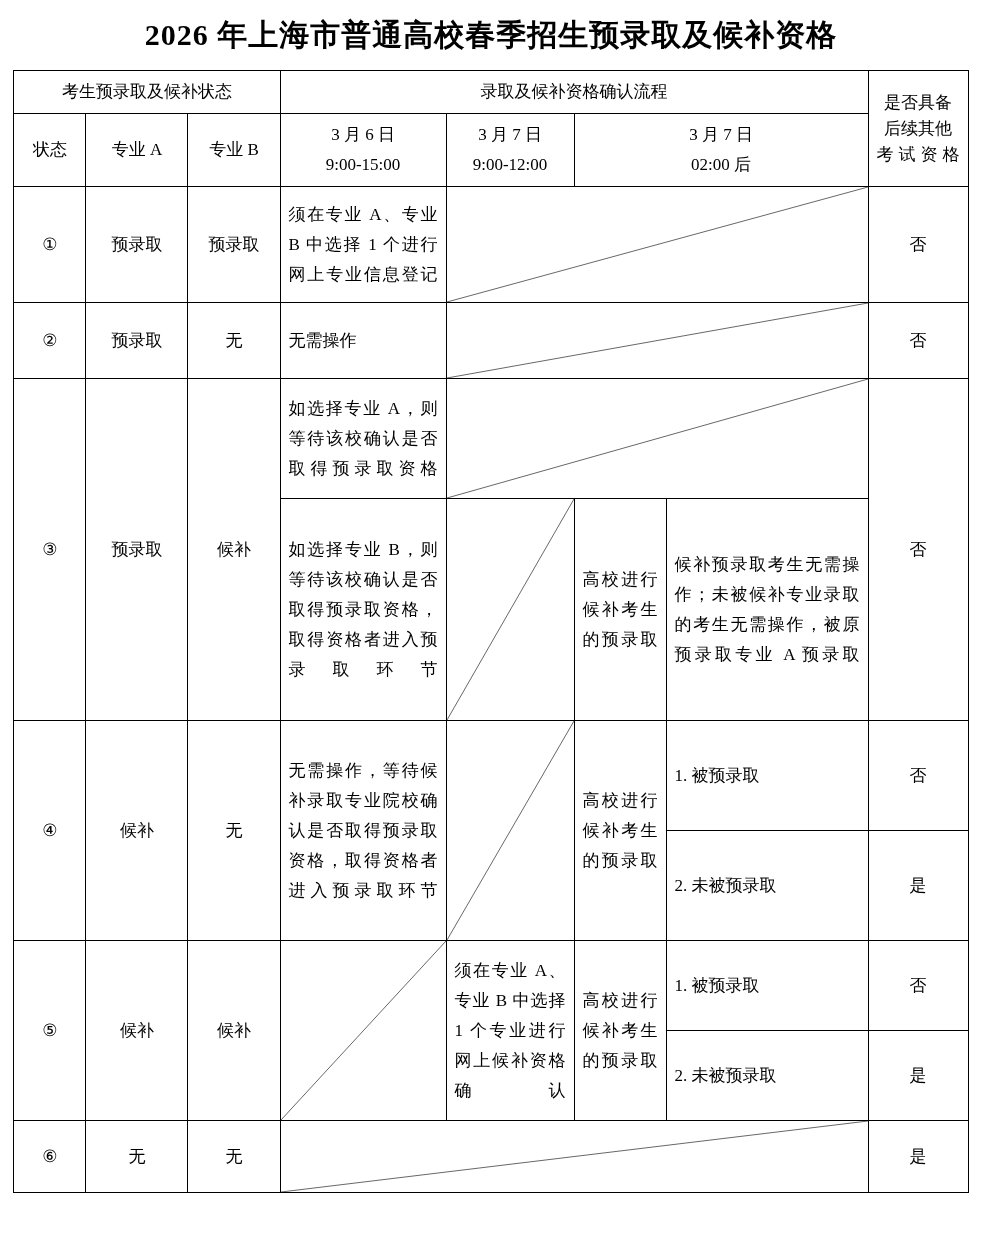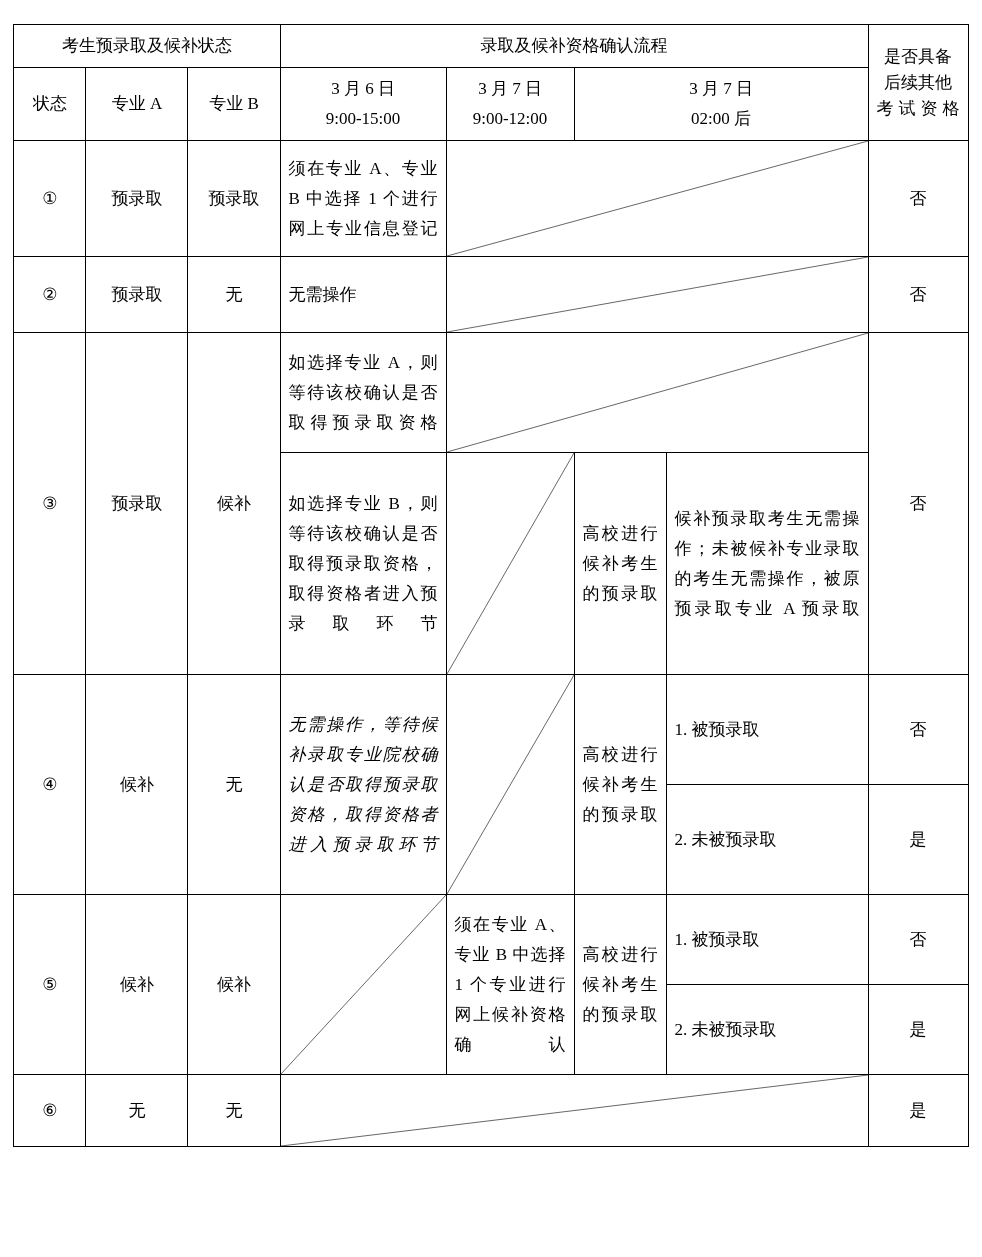--- a/index.html
+++ b/index.html
@@ -72,20 +72,21 @@
     display: block;
     pointer-events: none;
   }
 </style>
 </head>
 <body>
 
 <div class="page">
 
   <div class="title">
+    <span class="line1">2026 年上海市普通高校春季招生预录取及候补资格</span>
   </div>
 
   <table class="sheet">
     <colgroup>
       <col style="width:72px">
       <col style="width:102px">
       <col style="width:92px">
       <col style="width:166px">
       <col style="width:128px">
       <col style="width:92px">
@@ -165,21 +166,21 @@
             </svg>
         </td>
         <td class="c-just">高校进行候补考生的预录取</td>
         <td class="c-just">候补预录取考生无需操作；未被候补专业录取的考生无需操作，被原预录取专业 A 预录取</td>
       </tr>
 
       <tr>
         <td class="c-center circ" rowspan="2">④</td>
         <td class="c-center" rowspan="2">候补</td>
         <td class="c-center" rowspan="2">无</td>
-        <td class="c-just" rowspan="2" style="height:220px;font-style:italic;">无需操作，等待候补录取专业院校确认是否取得预录取资格，取得资格者进入预录取环节</td>
+        <td class="c-just" rowspan="2" style="height:220px;">无需操作，等待候补录取专业院校确认是否取得预录取资格，取得资格者进入预录取环节</td>
         <td class="slash" rowspan="2">
           <svg viewBox="0 0 100 100" preserveAspectRatio="none">
               <line x1="0" y1="100" x2="100" y2="0" stroke="#000" stroke-width="0.6" vector-effect="non-scaling-stroke"></line>
             </svg>
         </td>
         <td class="c-just" rowspan="2">高校进行候补考生的预录取</td>
         <td class="c-left" style="height:110px;">1. 被预录取</td>
         <td class="c-center">否</td>
       </tr>
       <tr>

